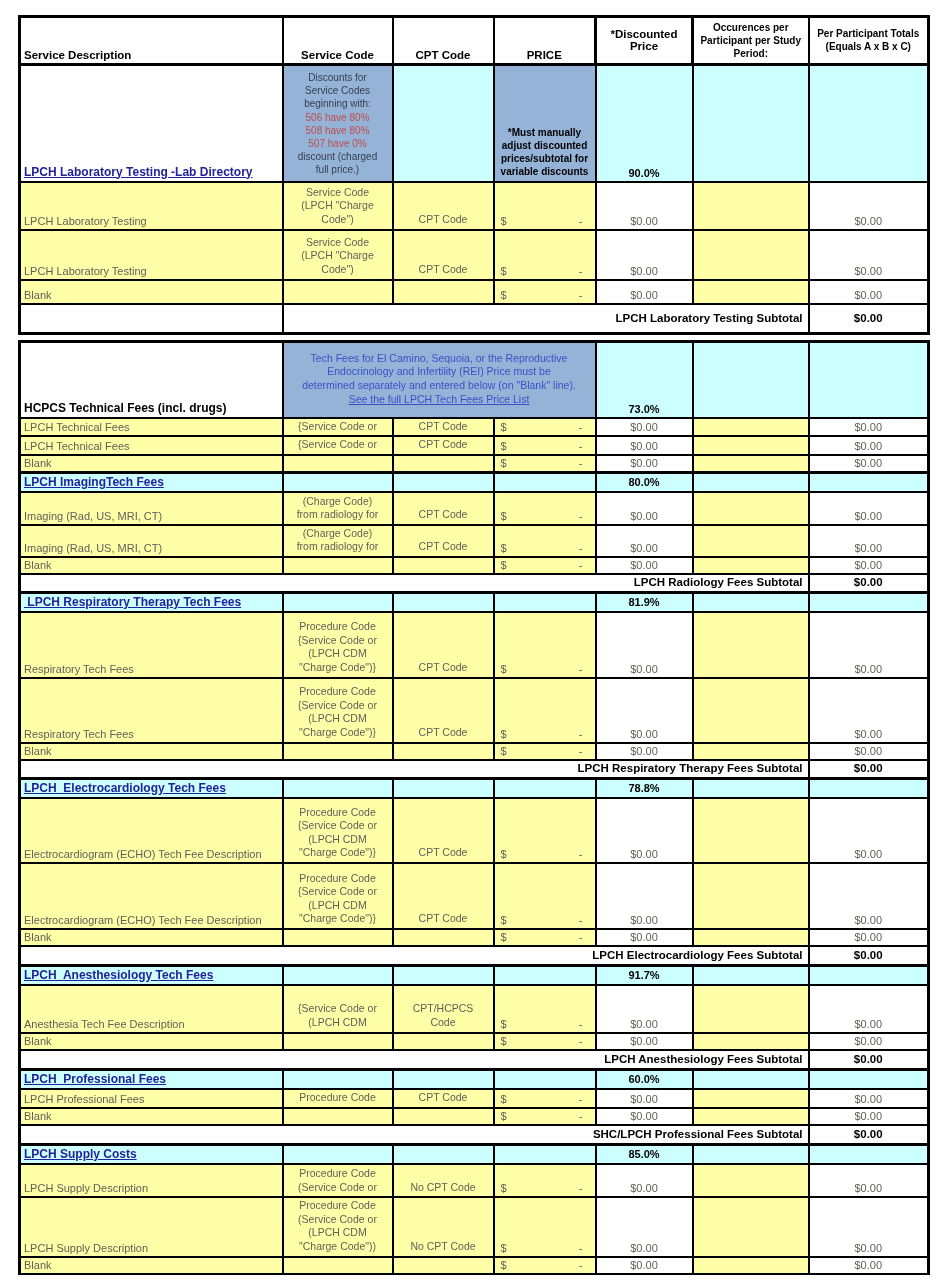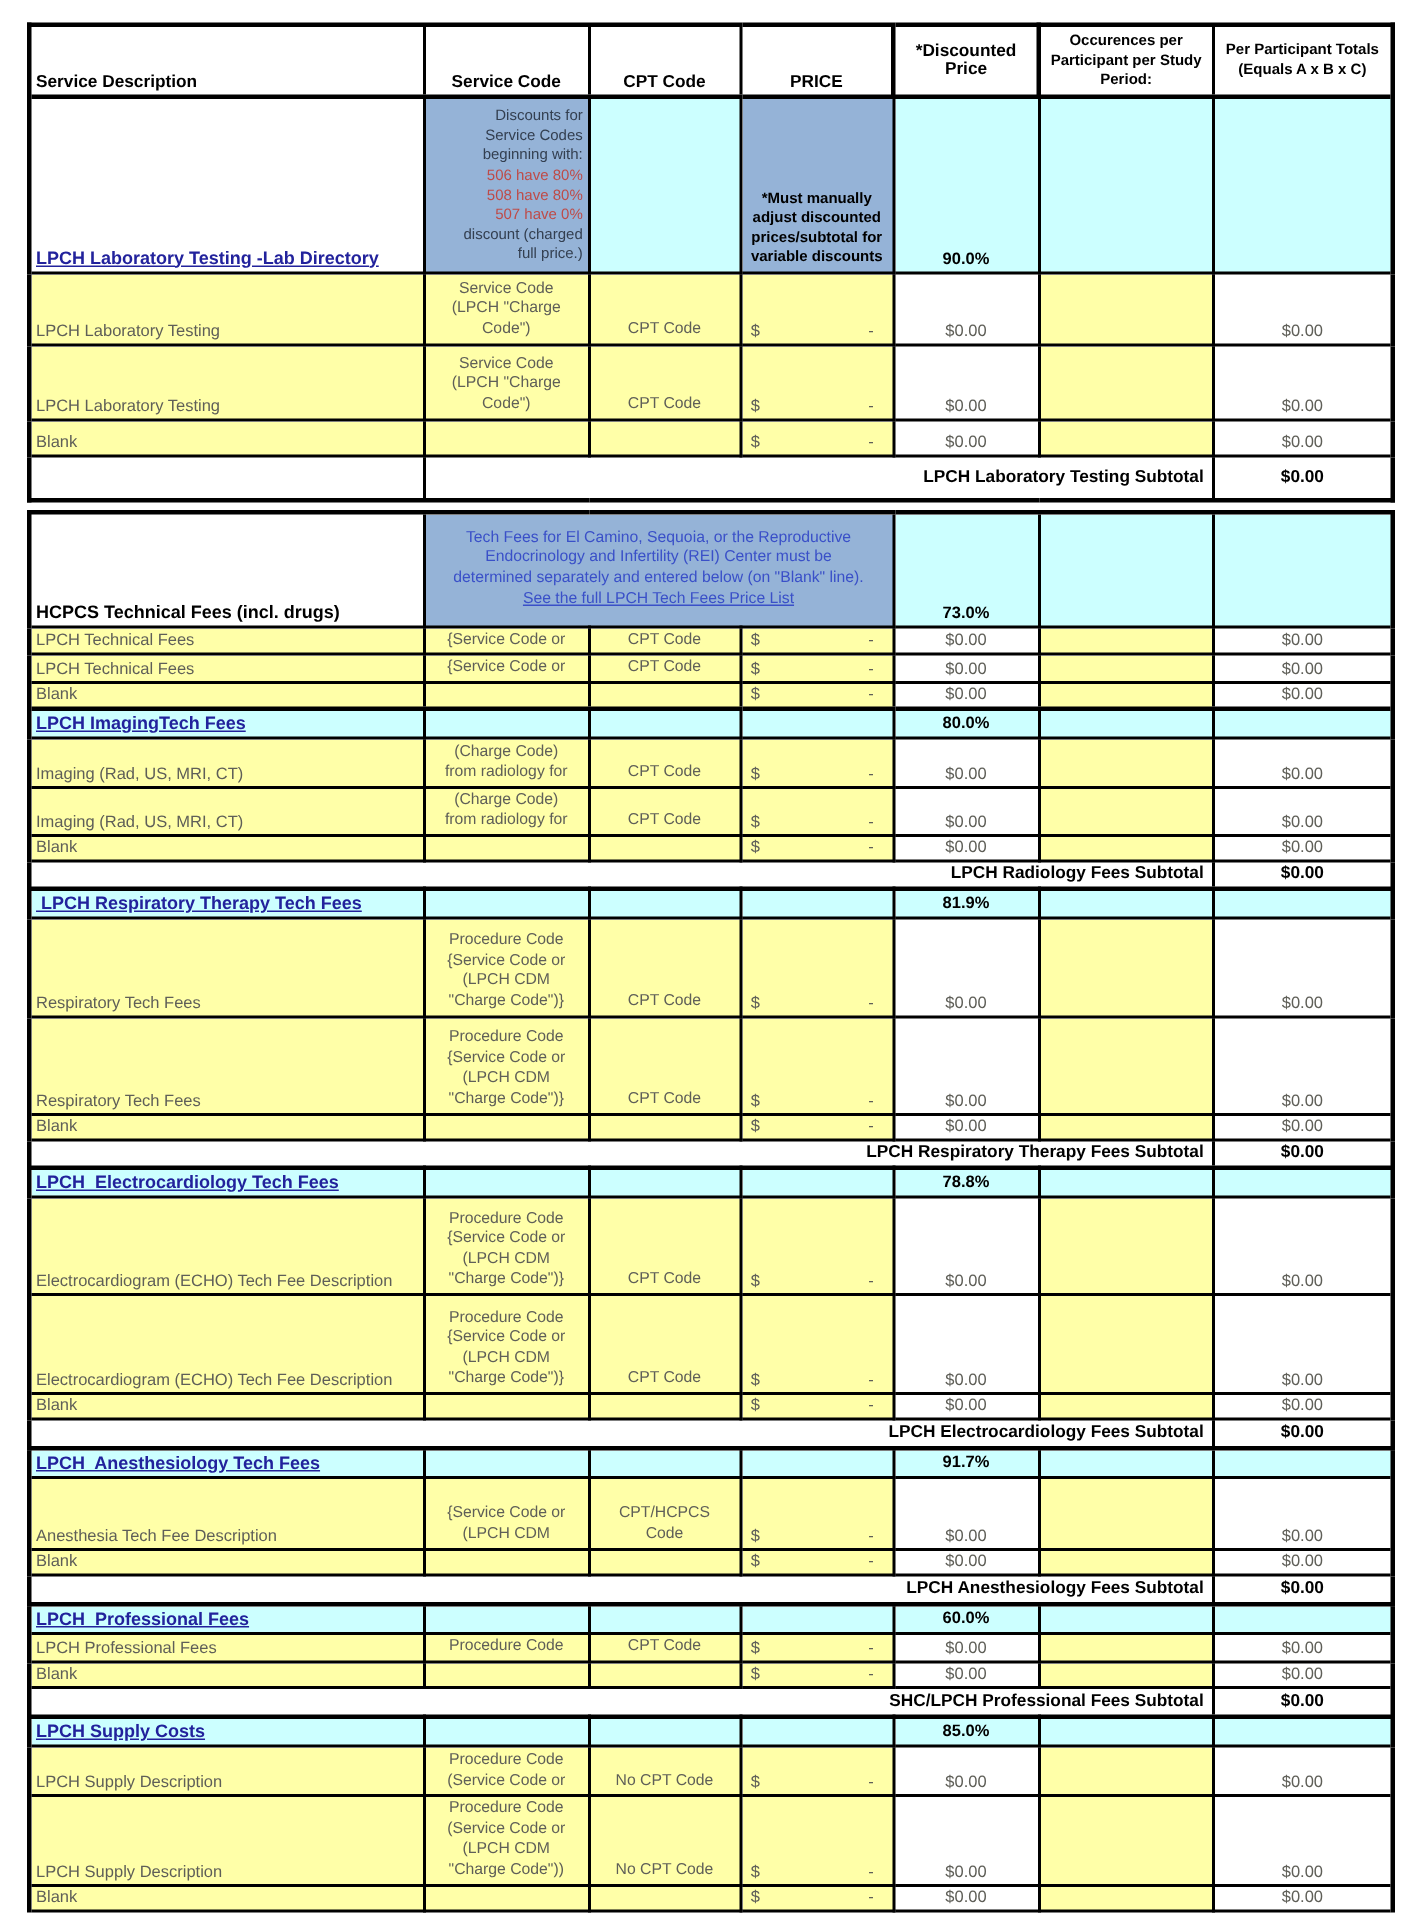--- a/index.html
+++ b/index.html
@@ -47,21 +47,21 @@
   
   .sec-title{
     color:var(--navy);font-weight:bold;font-size:12px;
     text-decoration:underline;white-space:pre;
   }
   .plain-title{color:#000;font-weight:bold;font-size:12px;}
   td.titlecell{text-align:left;vertical-align:bottom;}
   
   td.pct{color:#000;font-weight:bold;text-align:center;font-size:11px;margin-left:24px;}
   
-  td.discount-note{font-size:10px;line-height:1.32;text-align:right;color:var(--notetext);vertical-align:bottom;padding-bottom:4px;}
+  td.discount-note{font-size:10px;line-height:1.32;text-align:center;color:var(--notetext);vertical-align:bottom;padding-bottom:4px;}
   td.discount-note .red{color:var(--red);}
   td.price-note{font-size:10px;font-weight:bold;line-height:1.3;text-align:center;color:#000;vertical-align:bottom;padding-bottom:3px;}
   td.tech-note{font-size:10.5px;line-height:1.32;text-align:center;color:var(--techblue);vertical-align:middle;}
   td.tech-note .lnk{text-decoration:underline;}
   
   td.lbl{text-align:left;vertical-align:bottom;}
   td.code, td.cpt{text-align:center;font-size:10.5px;line-height:1.3;white-space:pre-line;}
   td.money{text-align:center;}
   .price-flex{display:flex;justify-content:space-between;padding:0 9px 0 3px;}
   
@@ -168,21 +168,21 @@
           <td class="sub-lbl white bb3" colspan="5">LPCH Laboratory Testing Subtotal</td>
           <td class="sub-val white bb3 br3">$0.00</td>
         </tr>
         <tr class="spacer">
           <td colspan="7"></td>
         </tr>
         <tr style="height: 76px;">
           <td class="titlecell white bt3 bl3"><span class="plain-title">HCPCS Technical Fees (incl. drugs)</span></td>
           <td class="tech-note blue bt3" colspan="3">
             <div>Tech Fees for El Camino, Sequoia, or the Reproductive</div>
-            <div>Endocrinology and Infertility (REI) Center must be</div>
+            <div>Endocrinology and Infertility (REI) Price must be</div>
             <div>determined separately and entered below (on "Blank" line).</div>
             <div><span class="lnk">See the full LPCH Tech Fees Price List</span></div>
           </td>
           <td class="pct cyan bt3">73.0%</td>
           <td class="cyan bt3"></td>
           <td class="cyan bt3 br3"></td>
         </tr>
         <tr style="height: 16px;">
           <td class="lbl yellow bl3">LPCH Technical Fees</td>
           <td class="code yellow">{Service Code or</td>

